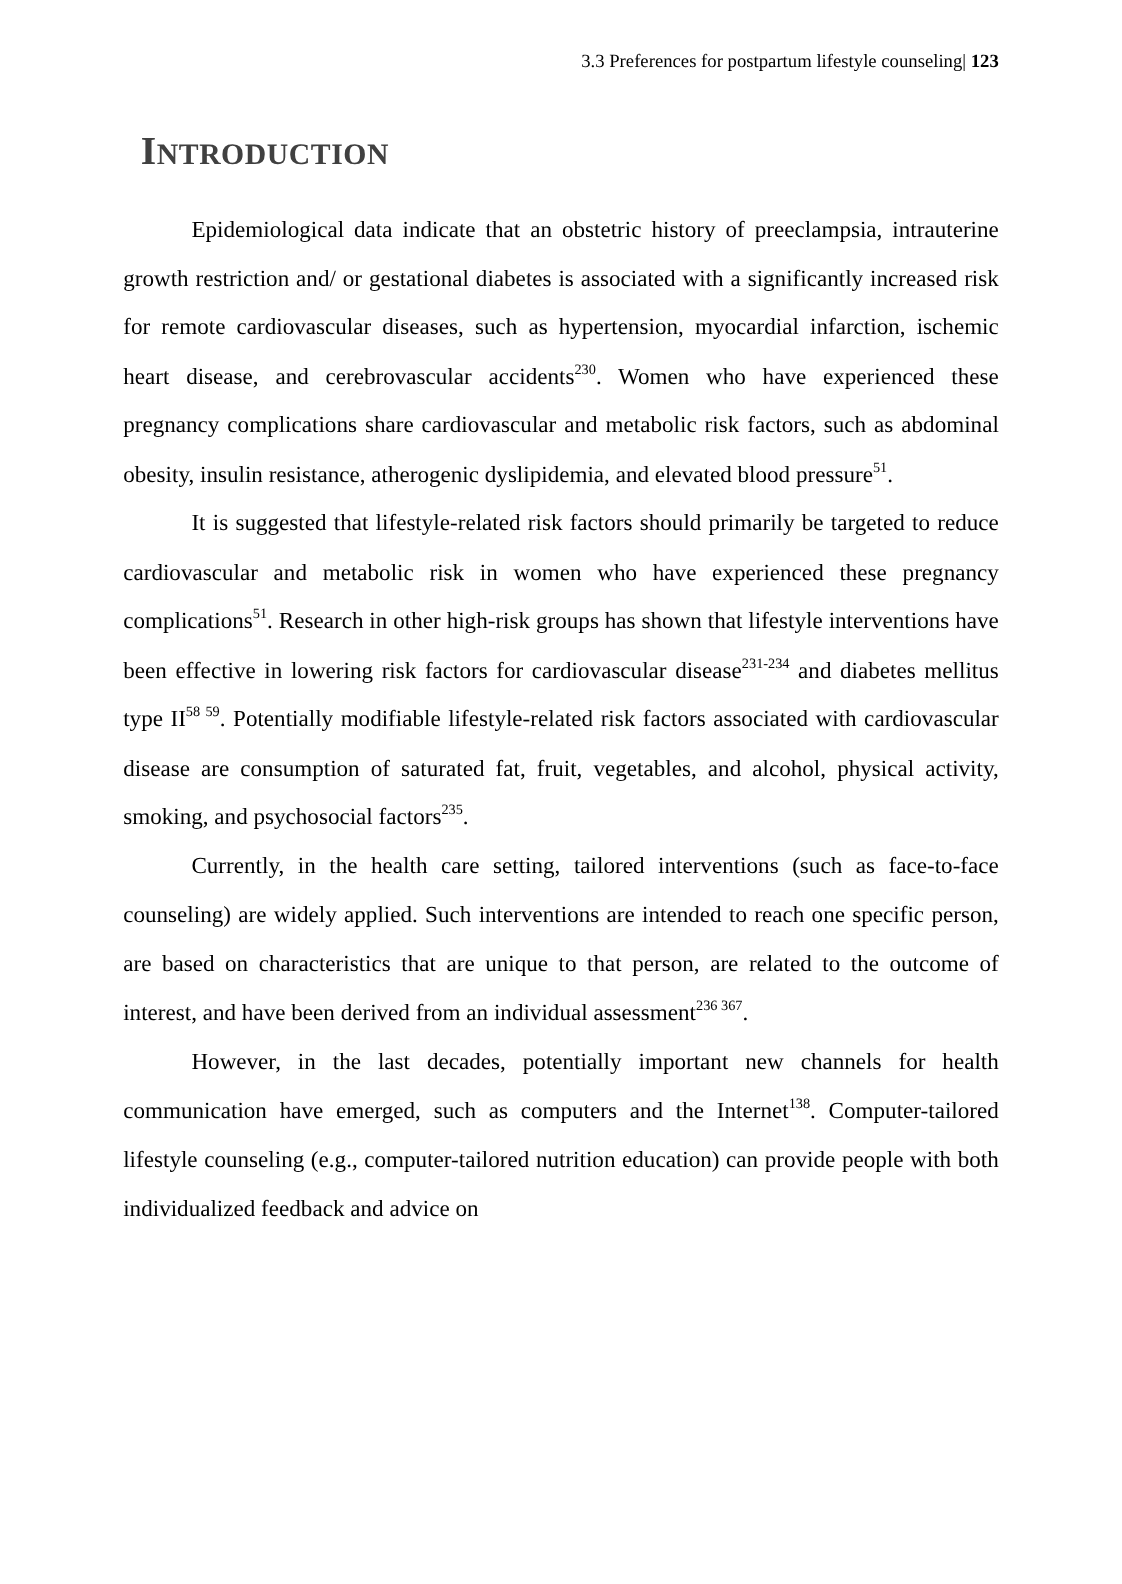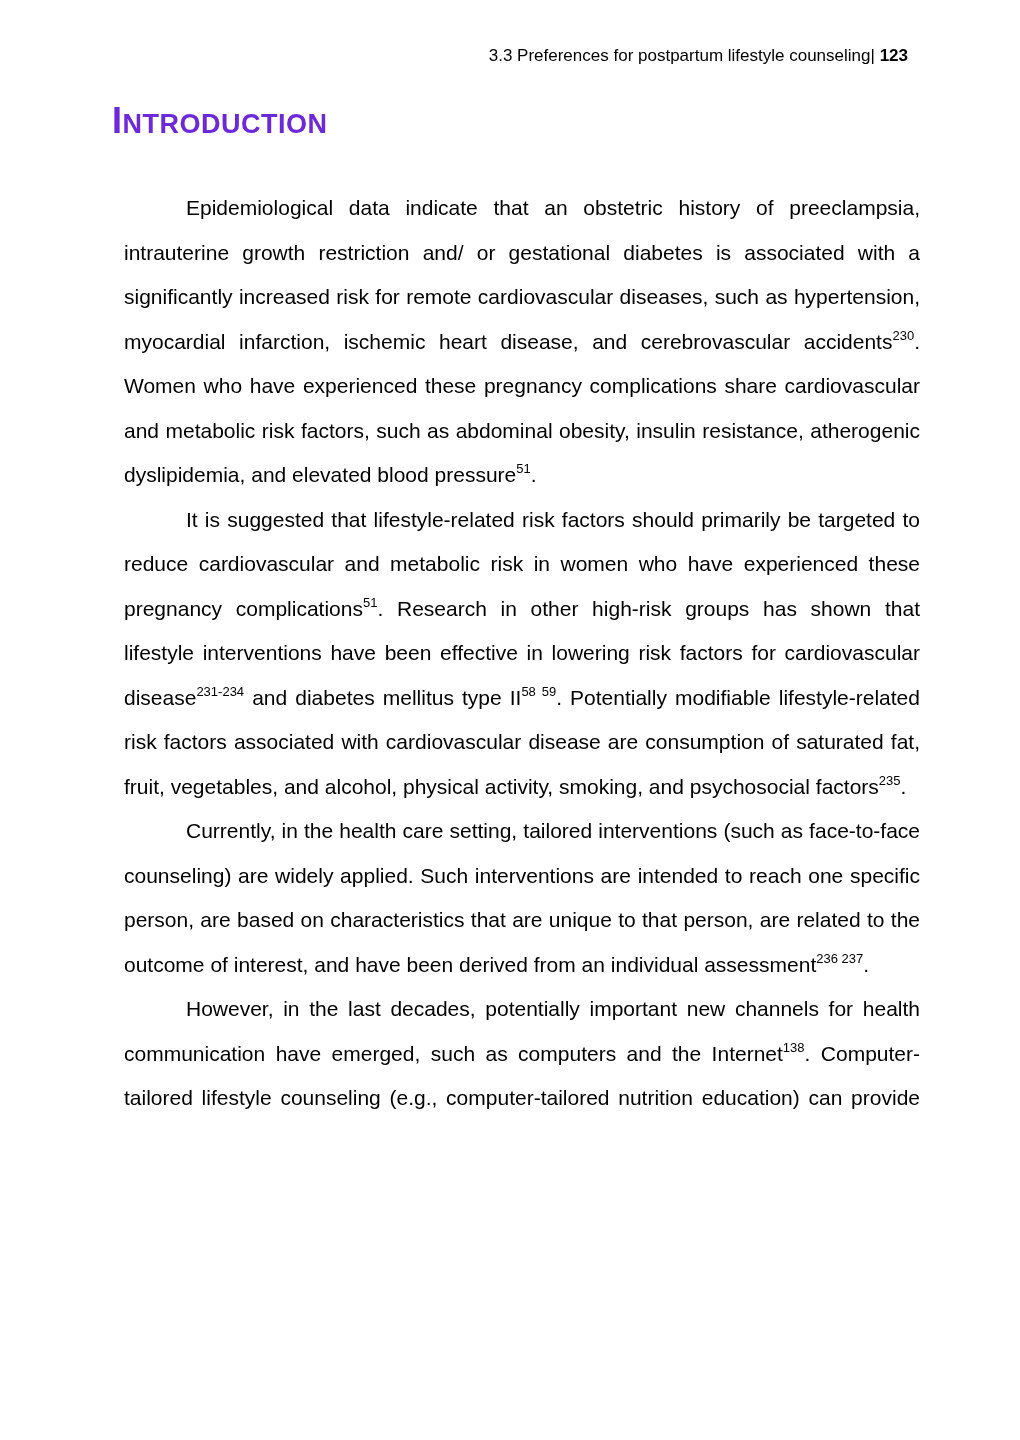--- a/index.html
+++ b/index.html
@@ -5,57 +5,57 @@
   html, body {
     margin: 0;
     padding: 0;
     background: #ffffff;
   }
   .page {
     position: relative;
     width: 1020px;
     height: 1121px;
     background: #ffffff;
-    font-family: Liberation Sans, sans-serif;
+    font-family: Liberation Serif, serif;
     color: #000000;
     overflow: hidden;
   }
   .header {
     position: absolute;
     top: 46px;
     left: 112px;
     right: 112px;
     text-align: right;
     font-size: 17px;
     color: #000000;
     white-space: pre;
   }
   .header .pagenum {
     font-weight: 700;
   }
   .title {
     position: absolute;
     top: 103px;
     left: 112px;
-    margin: 0;
+    margin: 16px;
     font-weight: 700;
-    color: #6d28d9;
+    color: #404040;
     letter-spacing: 0.5px;
   }
   .title .initial {
     font-size: 36px;
     line-height: 1;
   }
   .title .rest {
     font-size: 27px;
   }
   .body-text {
     position: absolute;
     top: 186px;
-    left: 124px;
+    left: 112px;
     width: 796px;
   }
   p.para {
     margin: 0;
     font-size: 21px;
     line-height: 44.5px;
     text-align: justify;
     text-indent: 62px;
     color: #000000;
   }
@@ -72,17 +72,17 @@
 
 <div class="page">
 
   <div class="header"><span>3.3 Preferences for postpartum lifestyle counseling</span><span>| </span><span class="pagenum">123</span></div>
 
   <h1 class="title"><span class="initial">I</span><span class="rest">NTRODUCTION</span></h1>
 
   <div class="body-text">
     <p class="para">Epidemiological data indicate that an obstetric history of preeclampsia, intrauterine growth restriction and/ or gestational diabetes is associated with a significantly increased risk for remote cardiovascular diseases, such as hypertension, myocardial infarction, ischemic heart disease, and cerebrovascular accidents<sup>230</sup>. Women who have experienced these pregnancy complications share cardiovascular and metabolic risk factors, such as abdominal obesity, insulin resistance, atherogenic dyslipidemia, and elevated blood pressure<sup>51</sup>.</p>
     <p class="para">It is suggested that lifestyle-related risk factors should primarily be targeted to reduce cardiovascular and metabolic risk in women who have experienced these pregnancy complications<sup>51</sup>. Research in other high-risk groups has shown that lifestyle interventions have been effective in lowering risk factors for cardiovascular disease<sup>231-234</sup> and diabetes mellitus type II<sup>58 59</sup>. Potentially modifiable lifestyle-related risk factors associated with cardiovascular disease are consumption of saturated fat, fruit, vegetables, and alcohol, physical activity, smoking, and psychosocial factors<sup>235</sup>.</p>
-    <p class="para">Currently, in the health care setting, tailored interventions (such as face-to-face counseling) are widely applied. Such interventions are intended to reach one specific person, are based on characteristics that are unique to that person, are related to the outcome of interest, and have been derived from an individual assessment<sup>236 237</sup>.</p>
+    <p class="para">Currently, in the health care setting, tailored interventions (such as face-to-face counseling) are widely applied. Such interventions are intended to reach one specific person, are based on characteristics that are unique to that person, are related to the outcome of interest, and have been derived from an individual assessment<sup>236 367</sup>.</p>
     <p class="para">However, in the last decades, potentially important new channels for health communication have emerged, such as computers and the Internet<sup>138</sup>. Computer-tailored lifestyle counseling (e.g., computer-tailored nutrition education) can provide people with both individualized feedback and advice on</p>
   </div>
 
 </div>
 
 </body></html>

